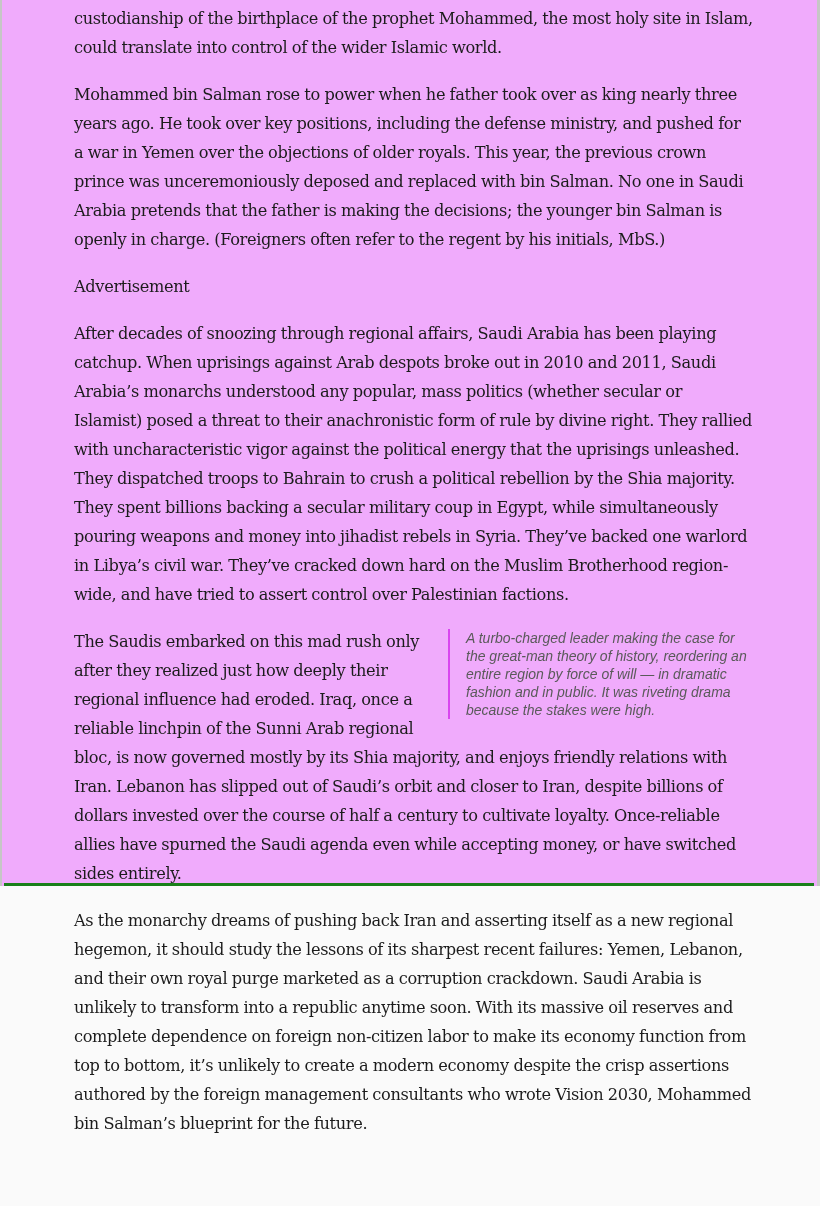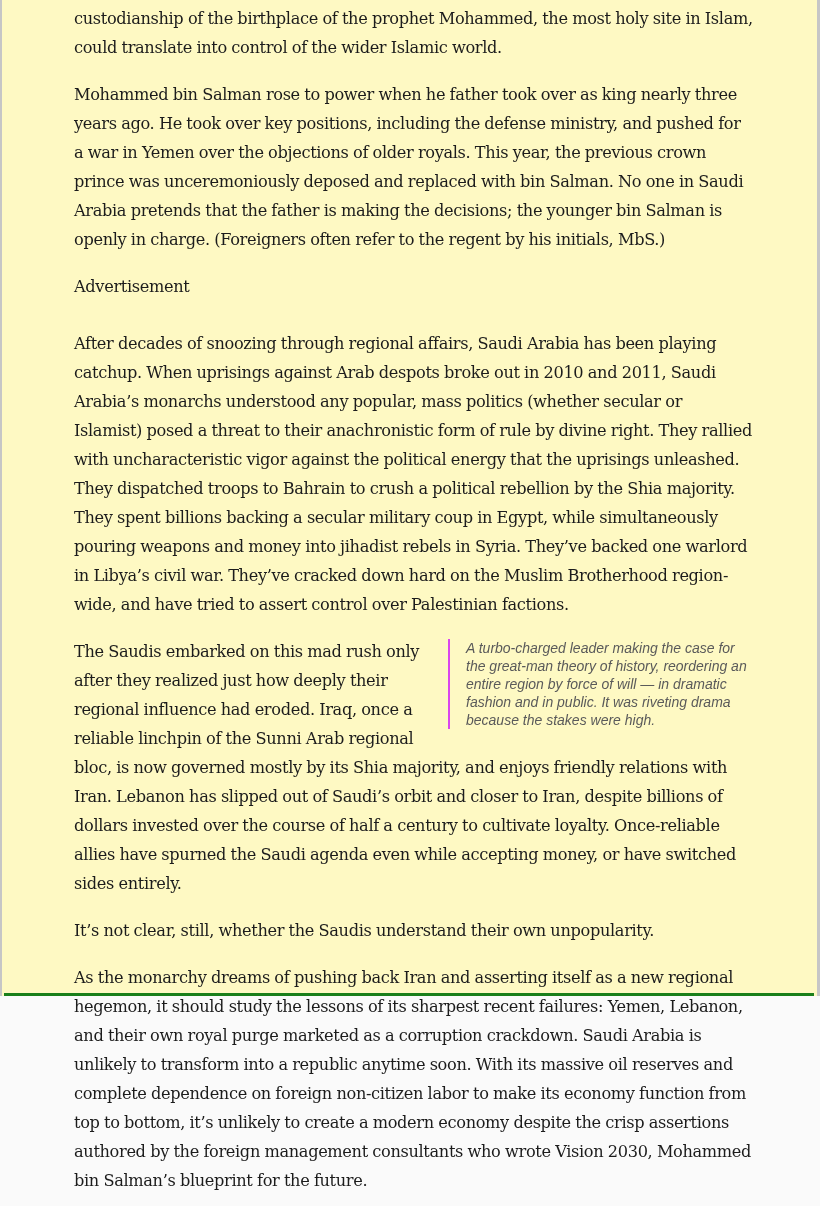--- a/index.html
+++ b/index.html
@@ -11,25 +11,25 @@
       height: 1206px;
       background: #fafafa;
       position: relative;
       overflow: hidden;
     }
     .frame {
       position: absolute;
       left: 0;
       top: 0;
       width: 820px;
-      height: 996px;
+      height: 886px;
       box-sizing: border-box;
       border-left: 2px solid #c6c6c6;
       border-right: 3px solid #c6c6c6;
-      background: #fef9c3;
+      background: #f0abfc;
     }
     .bottom-rule {
       position: absolute;
       left: 2px;
       right: 3px;
       bottom: 0;
       height: 3px;
       background: #1a7f1a;
     }
     .article {
@@ -41,21 +41,21 @@
       font-size: 16.2px;
       line-height: 29px;
       color: #1c1c1c;
       letter-spacing: -0.35px;
       word-spacing: -0.3px;
     }
     .article p {
       margin: 0 0 18px 0;
     }
     .advert {
-      margin: 0 0 28px 0;
+      margin: 0 0 18px 0;
     }
     .pullquote {
       float: right;
       width: 288px;
       margin: 2px 0 6px 24px;
       padding: 0 0 0 16px;
       border-left: 2px solid #d946ef;
       font-family: "Liberation Sans", "DejaVu Sans", sans-serif;
       font-style: italic;
       font-size: 14px;
@@ -68,17 +68,16 @@
 </head>
 <body>
 
 <div class="frame">
   <div class="article">
     <p>custodianship of the birthplace of the prophet Mohammed, the most holy site in Islam, could translate into control of the wider Islamic world.</p>
     <p>Mohammed bin Salman rose to power when he father took over as king nearly three years ago. He took over key positions, including the defense ministry, and pushed for a war in Yemen over the objections of older royals. This year, the previous crown prince was unceremoniously deposed and replaced with bin Salman. No one in Saudi Arabia pretends that the father is making the decisions; the younger bin Salman is openly in charge. (Foreigners often refer to the regent by his initials, MbS.)</p>
     <div class="advert">Advertisement</div>
     <p>After decades of snoozing through regional affairs, Saudi Arabia has been playing catchup. When uprisings against Arab despots broke out in 2010 and 2011, Saudi Arabia’s monarchs understood any popular, mass politics (whether secular or Islamist) posed a threat to their anachronistic form of rule by divine right. They rallied with uncharacteristic vigor against the political energy that the uprisings unleashed. They dispatched troops to Bahrain to crush a political rebellion by the Shia majority. They spent billions backing a secular military coup in Egypt, while simultaneously pouring weapons and money into jihadist rebels in Syria. They’ve backed one warlord in Libya’s civil war. They’ve cracked down hard on the Muslim Brotherhood region-wide, and have tried to assert control over Palestinian factions.</p>
     <p><span class="pullquote">A turbo-charged leader making the case for the great-man theory of history, reordering an entire region by force of will — in dramatic fashion and in public. It was riveting drama because the stakes were high.</span><span>The Saudis embarked on this mad rush only after they realized just how deeply their regional influence had eroded. Iraq, once a reliable linchpin of the Sunni Arab regional bloc, is now governed mostly by its Shia majority, and enjoys friendly relations with Iran. Lebanon has slipped out of Saudi’s orbit and closer to Iran, despite billions of dollars invested over the course of half a century to cultivate loyalty. Once-reliable allies have spurned the Saudi agenda even while accepting money, or have switched sides entirely.</span></p>
-    <p>It’s not clear, still, whether the Saudis understand their own unpopularity.</p>
     <p>As the monarchy dreams of pushing back Iran and asserting itself as a new regional hegemon, it should study the lessons of its sharpest recent failures: Yemen, Lebanon, and their own royal purge marketed as a corruption crackdown. Saudi Arabia is unlikely to transform into a republic anytime soon. With its massive oil reserves and complete dependence on foreign non-citizen labor to make its economy function from top to bottom, it’s unlikely to create a modern economy despite the crisp assertions authored by the foreign management consultants who wrote Vision 2030, Mohammed bin Salman’s blueprint for the future.</p>
   </div>
   <div class="bottom-rule"></div>
 </div>
 
 </body></html>

